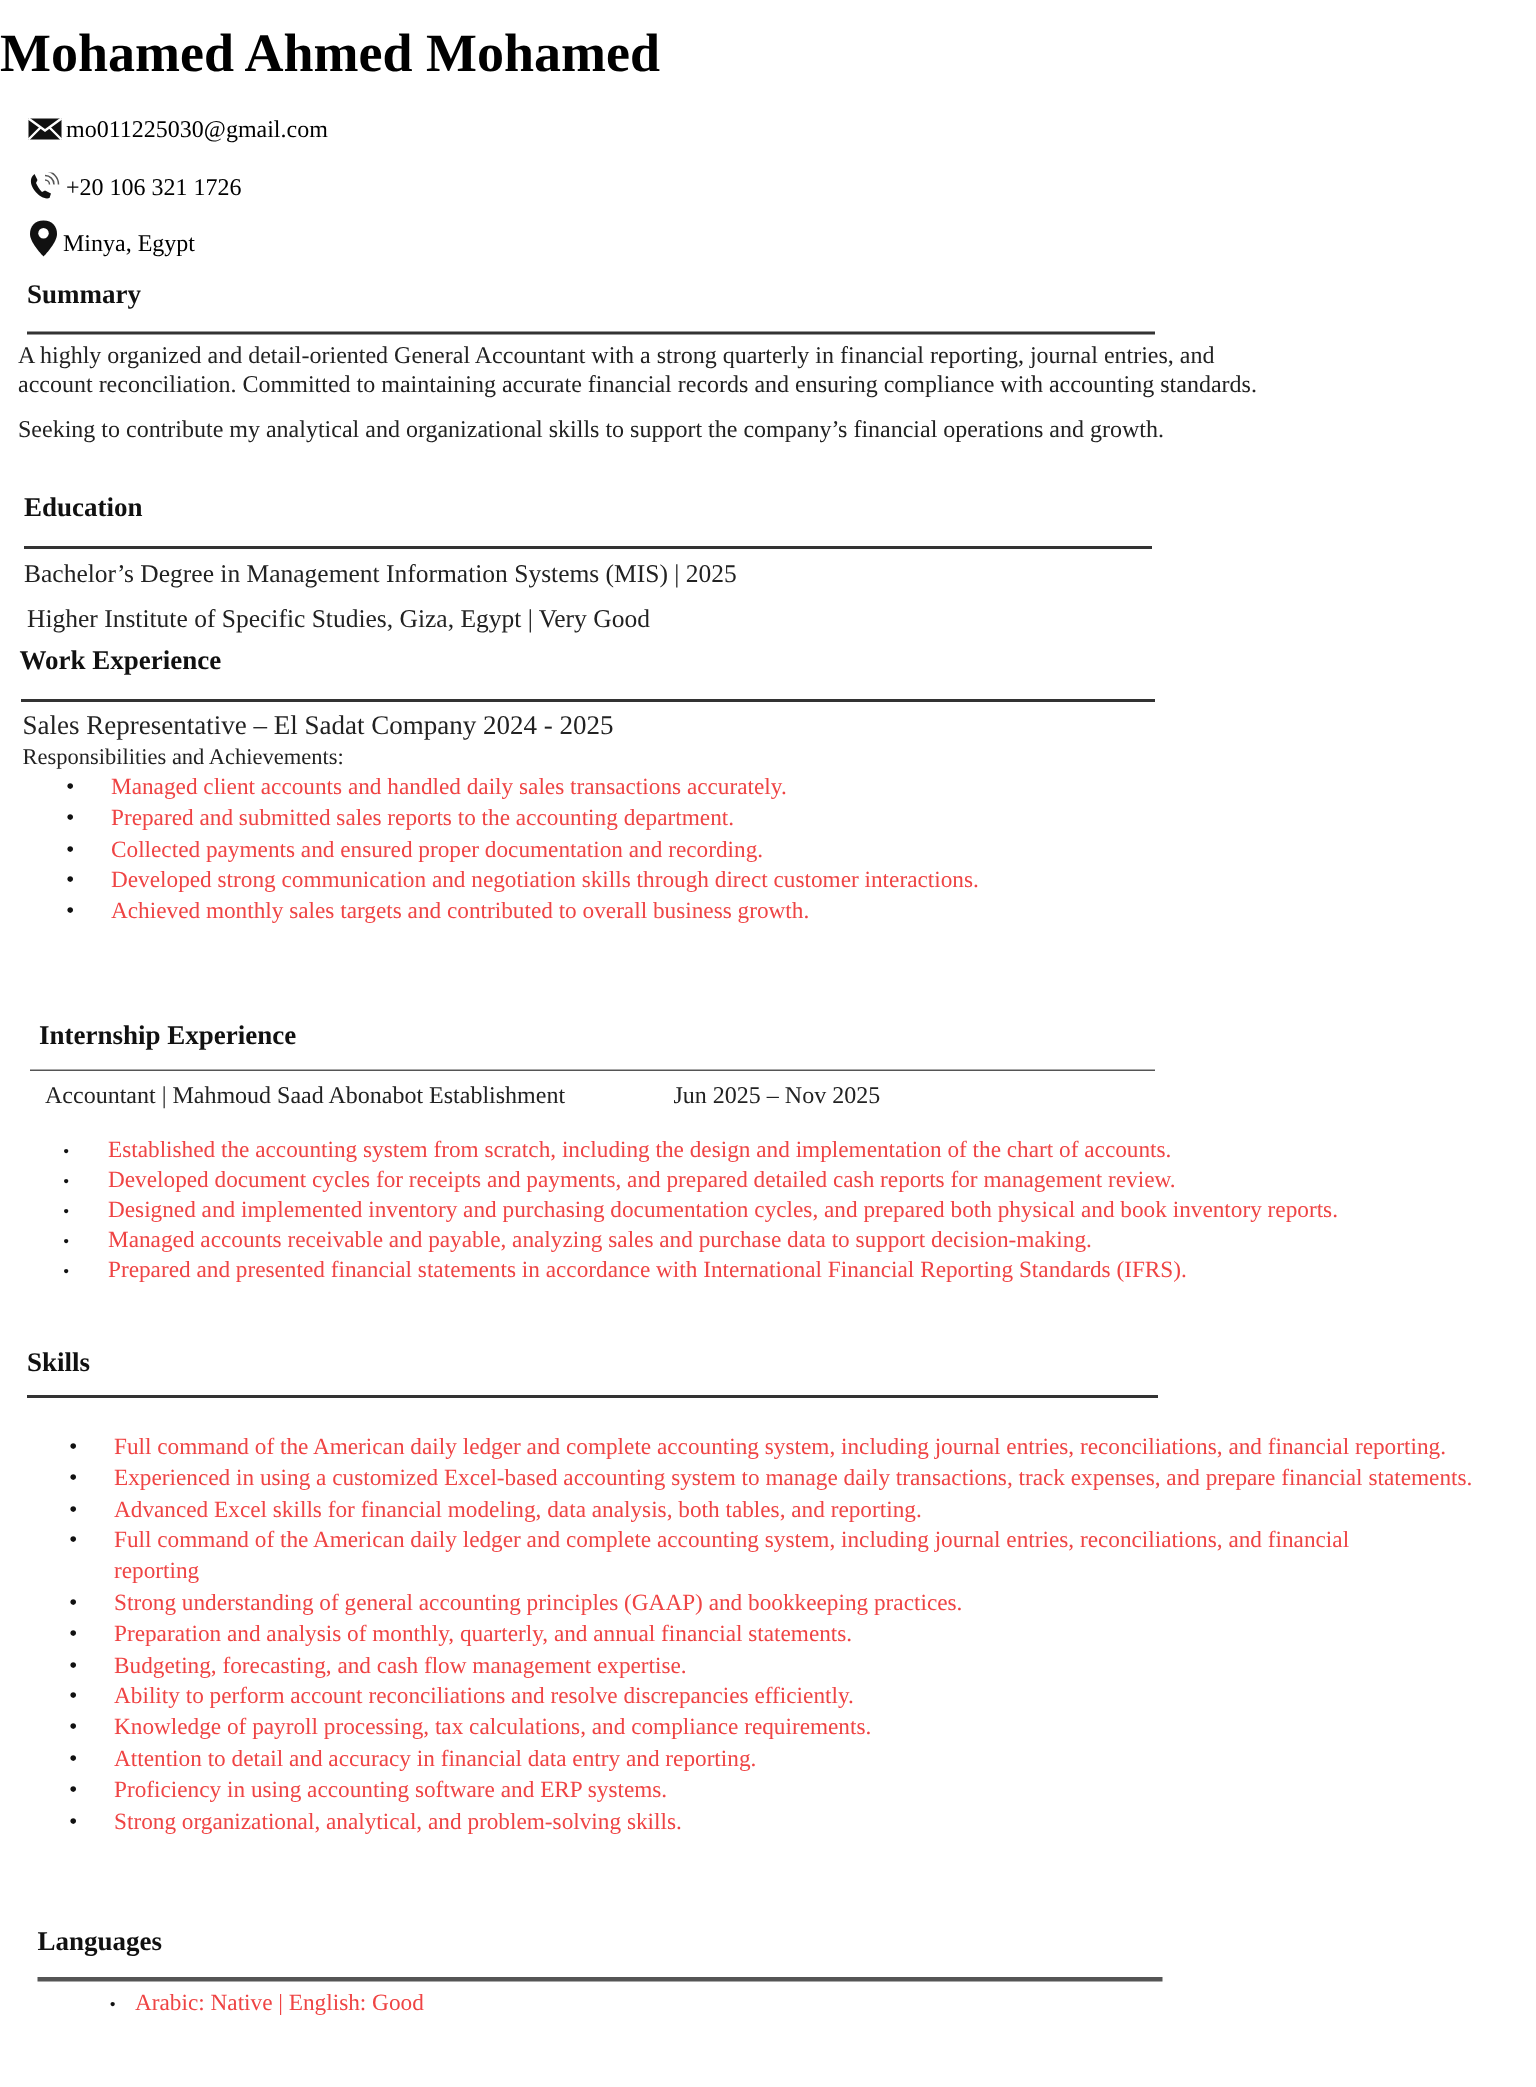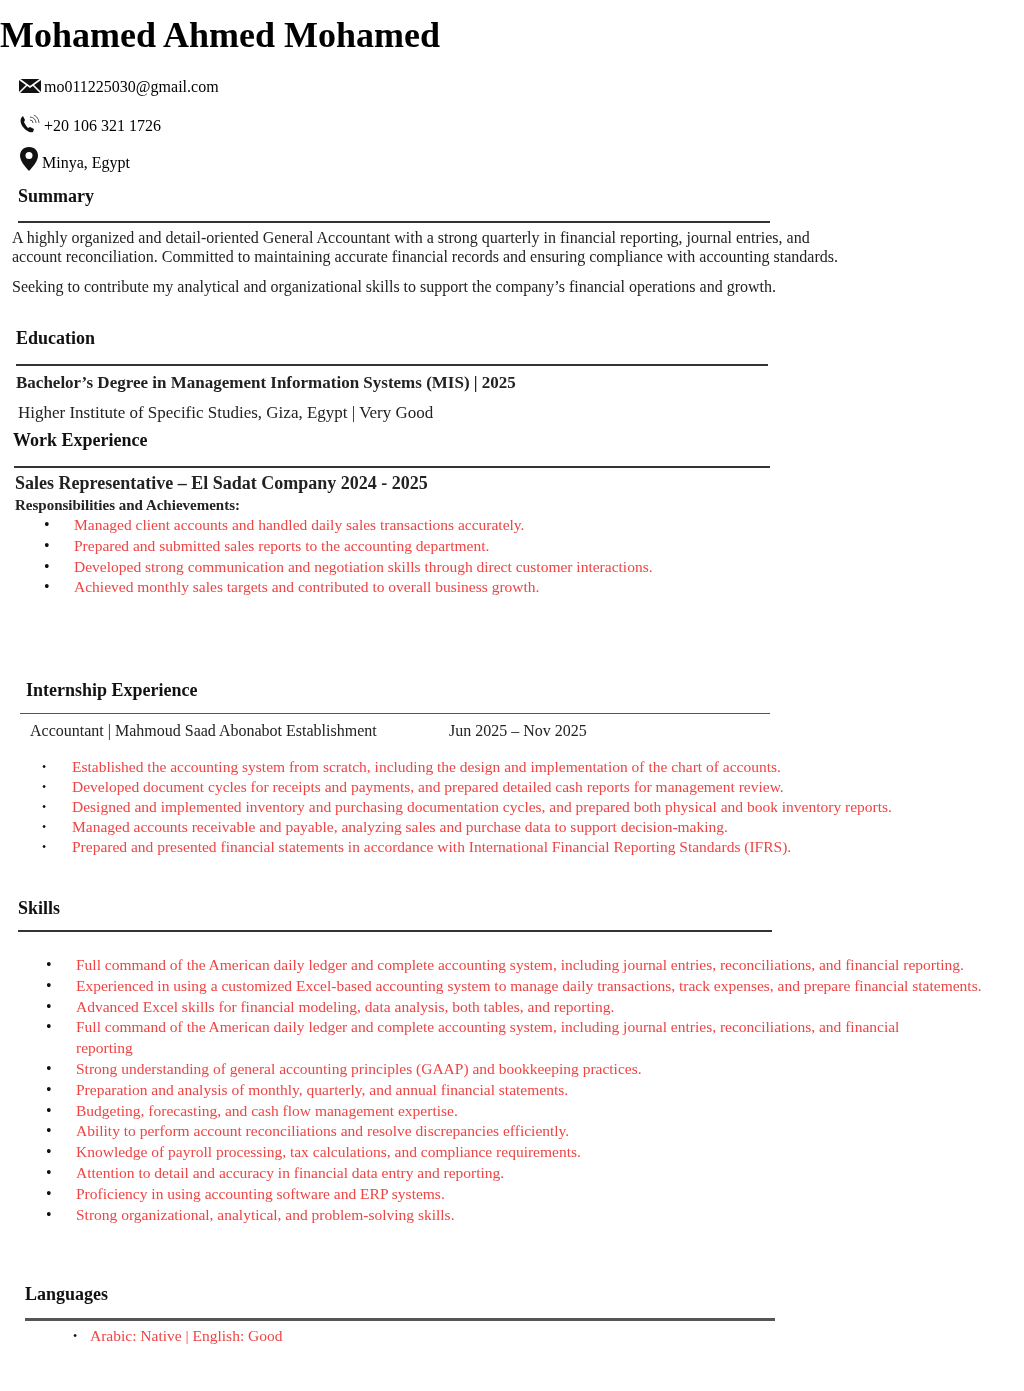--- a/index.html
+++ b/index.html
@@ -5,21 +5,21 @@
   * { box-sizing: border-box; margin: 0; padding: 0; }
   html, body { width: 1024px; height: 1391px; background: #ffffff; }
   body { position: relative; font-family: "Liberation Serif", serif; color: #111; overflow: hidden; }
   .abs { position: absolute; }
   .name { left: 0; width: 1000px; top: 14px; text-align: left; font-size: 36px; font-weight: bold; color: #000; }
   .contact { left: 18px; display: flex; align-items: flex-end; font-size: 16px; color: #000000; }
   .contact .ic { display: inline-block; width: 24px; height: 20px; margin-right: 2px; }
   .h2 { font-weight: bold; font-size: 18px; color: #111; }
   .rule { height: 2px; background: #333; }
   .p { font-size: 16px; color: #222; line-height: 20px; }
-  .bold { font-weight: bold; }
+  .bold { font-weight: normal; }
   ul.list { list-style: none; }
   ul.list li { position: relative; font-size: 15.5px; color: #ef4444; line-height: 20.8px; padding-left: 58px; }
   ul.list li::before { content: "•"; position: absolute; left: 28px; font-size: 16px; color: #111; }
   ul.list.small li::before { font-size: 12px; }
   ul.intern li { font-size: 15.5px; line-height: 20px; padding-left: 56px; }
   ul.intern li::before { left: 26px; font-size: 12px; }
 </style>
 </head>
 <body>
 
@@ -66,20 +66,21 @@
 <div class="abs p bold" style="left:16px; top:373px; font-size:17px;">Bachelor’s Degree in Management Information Systems (MIS) | 2025</div>
 <div class="abs p" style="left:18px; top:403px; font-size:17px;">Higher Institute of Specific Studies, Giza, Egypt | Very Good</div>
 
 <div class="abs h2" style="left:13px; top:430px;">Work Experience</div>
 <div class="abs rule" style="left:14px; top:466px; width:756px;"></div>
 <div class="abs p bold" style="left:15px; top:473px; font-size:18px;">Sales Representative – El Sadat Company 2024 - 2025</div>
 <div class="abs p bold" style="left:15px; top:495px; font-size:15px;">Responsibilities and Achievements:</div>
 <ul class="abs list" style="left:16px; top:515px; width:980px;">
   <li>Managed client accounts and handled daily sales transactions accurately.</li>
   <li>Prepared and submitted sales reports to the accounting department.</li>
+  <li>Collected payments and ensured proper documentation and recording.</li>
   <li>Developed strong communication and negotiation skills through direct customer interactions.</li>
   <li>Achieved monthly sales targets and contributed to overall business growth.</li>
 </ul>
 
 <div class="abs h2" style="left:26px; top:680px;">Internship Experience</div>
 <div class="abs rule" style="left:20px; top:713px; width:750px; height:1px; background:#555;"></div>
 <div class="abs p" style="left:30px; top:721px;">Accountant | Mahmoud Saad Abonabot Establishment</div>
 <div class="abs p" style="left:449px; top:721px;">Jun 2025 – Nov 2025</div>
 <ul class="abs list intern" style="left:16px; top:757px; width:1000px;">
   <li>Established the accounting system from scratch, including the design and implementation of the chart of accounts.</li>

